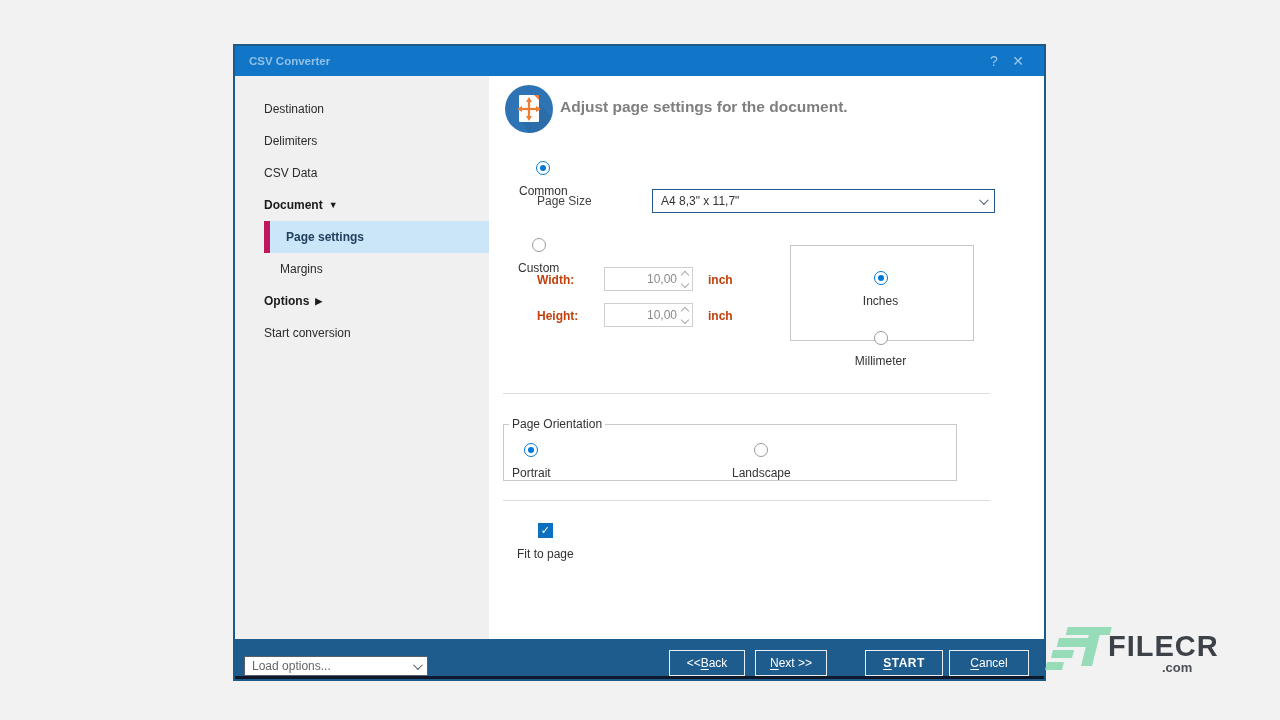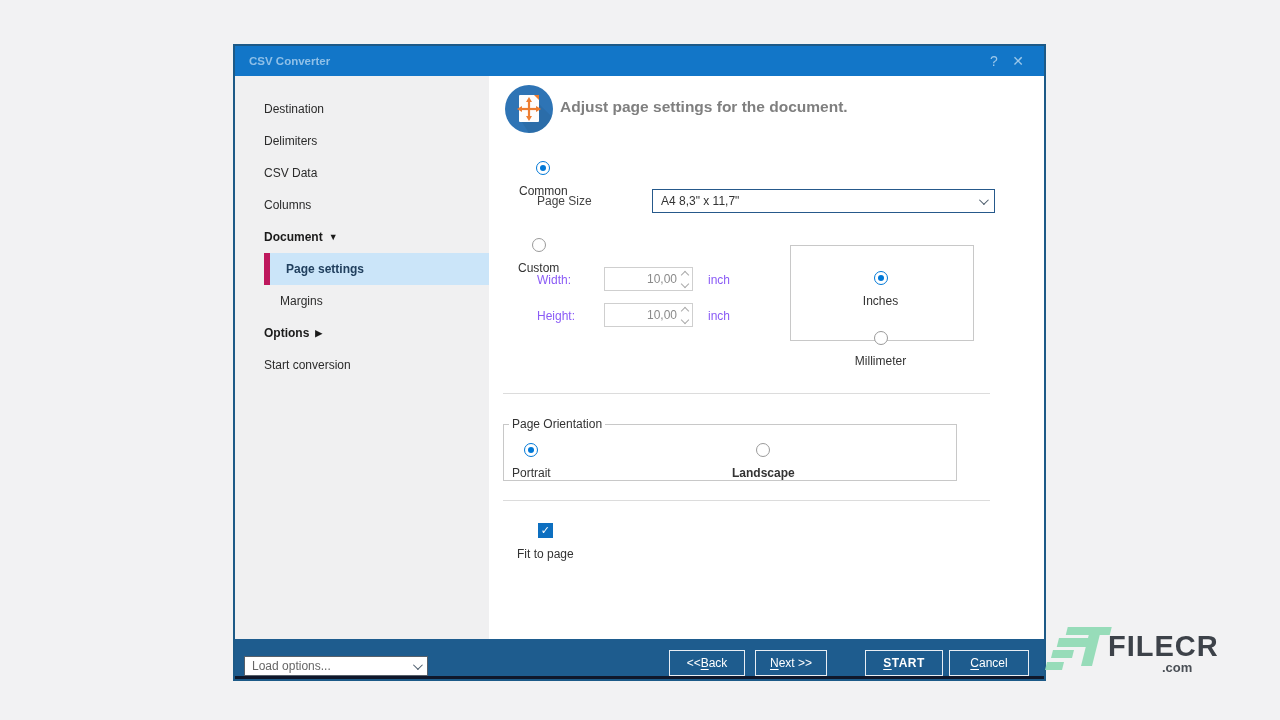--- a/index.html
+++ b/index.html
@@ -63,21 +63,21 @@
     background:#fff; border:1px solid #26598b; height:24px;
     display:flex; align-items:center; padding:0 8px; cursor:default;
   }
   .combo .combo-text { flex:1; color:#333; }
   .chev {
     width:7px; height:7px; border-right:1.5px solid #4a5a6a; border-bottom:1.5px solid #4a5a6a;
     transform:rotate(45deg) translateY(-2px); flex:0 0 7px;
   }
 
   .lbl { color:#444; }
-  .lbl.dim { color:#8b5cf6; }
+  .lbl.dim { color:#c2410c;font-weight:bold; }
 
   .spin {
     width:89px; height:24px; border:1px solid #cfcfcf; background:#fff;
     display:flex; align-items:center; padding:0 4px 0 6px;
   }
   .spin .val { flex:1; text-align:right; color:#8a8a8a; padding-right:5px; }
   .spin .btns { display:flex; flex-direction:column; gap:3px; }
   .spin .sc { width:6px; height:6px; border-right:1.3px solid #aaa; border-bottom:1.3px solid #aaa; }
   .spin .up { transform:rotate(-135deg); }
   .spin .dn { transform:rotate(45deg); }
@@ -149,23 +149,20 @@
 
     <div class="sidebar">
       <div class="side-item">
           <span>Destination</span>
         </div>
       <div class="side-item">
           <span>Delimiters</span>
         </div>
       <div class="side-item">
           <span>CSV Data</span>
-        </div>
-      <div class="side-item">
-          <span>Columns</span>
         </div>
       <div class="side-item bold">
         <span>Document</span>
         <span class="arrow">▼</span>
       </div>
       <div class="side-item selected">
           <span>Page settings</span>
         </div>
       <div class="side-item indent">
           <span>Margins</span>
@@ -247,21 +244,21 @@
 
       <div class="abs divider" style="left:14px; top:317px; width:487px;"></div>
 
       <fieldset class="orient">
         <legend>Page Orientation</legend>
         <div class="orient-inner">
           <div class="abs radio-row" style="left:8px; top:12px;">
             <span class="radio checked"></span>
             <span>Portrait</span>
           </div>
-          <div class="abs radio-row" style="left:228px; top:12px;font-weight:bold;">
+          <div class="abs radio-row" style="left:228px; top:12px;">
             <span class="radio"></span>
             <span>Landscape</span>
           </div>
         </div>
       </fieldset>
 
       <div class="abs divider" style="left:14px; top:424px; width:487px;"></div>
 
       <div class="abs radio-row" style="left:28px; top:447px;">
         <span class="checkbox"><span>✓</span></span>

